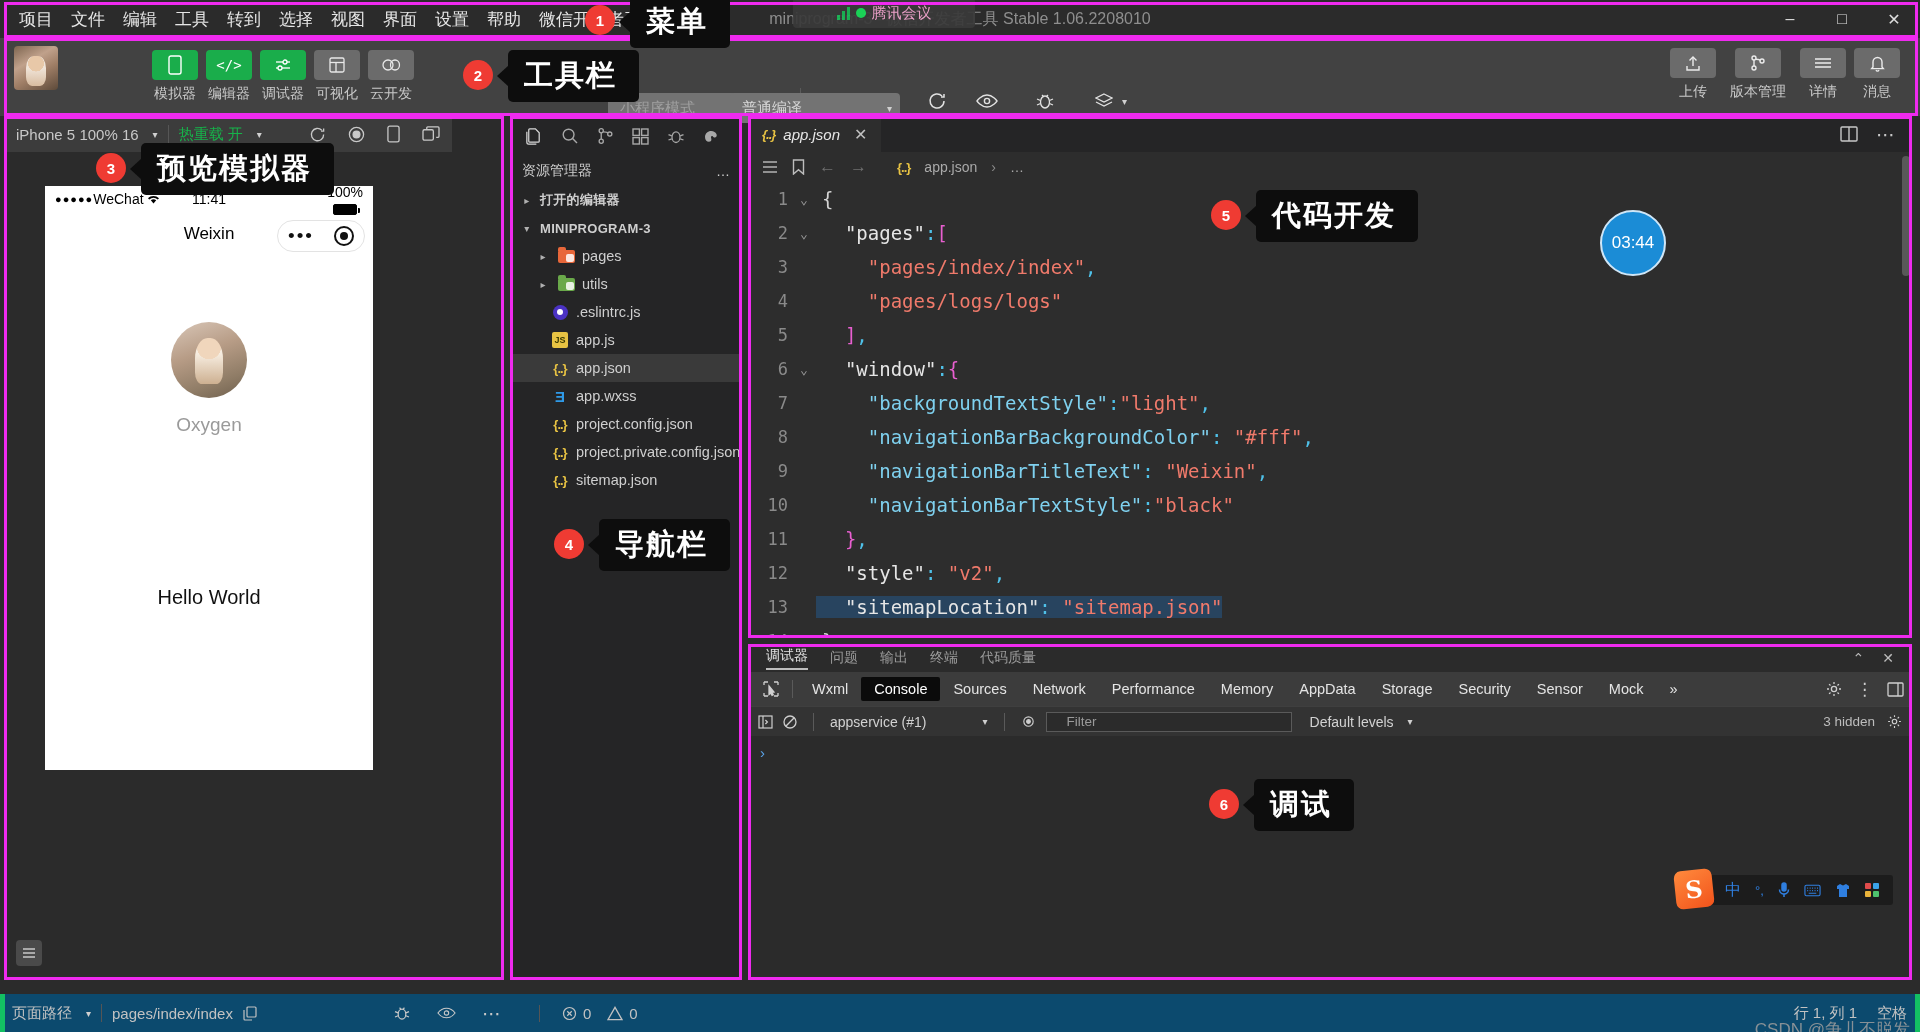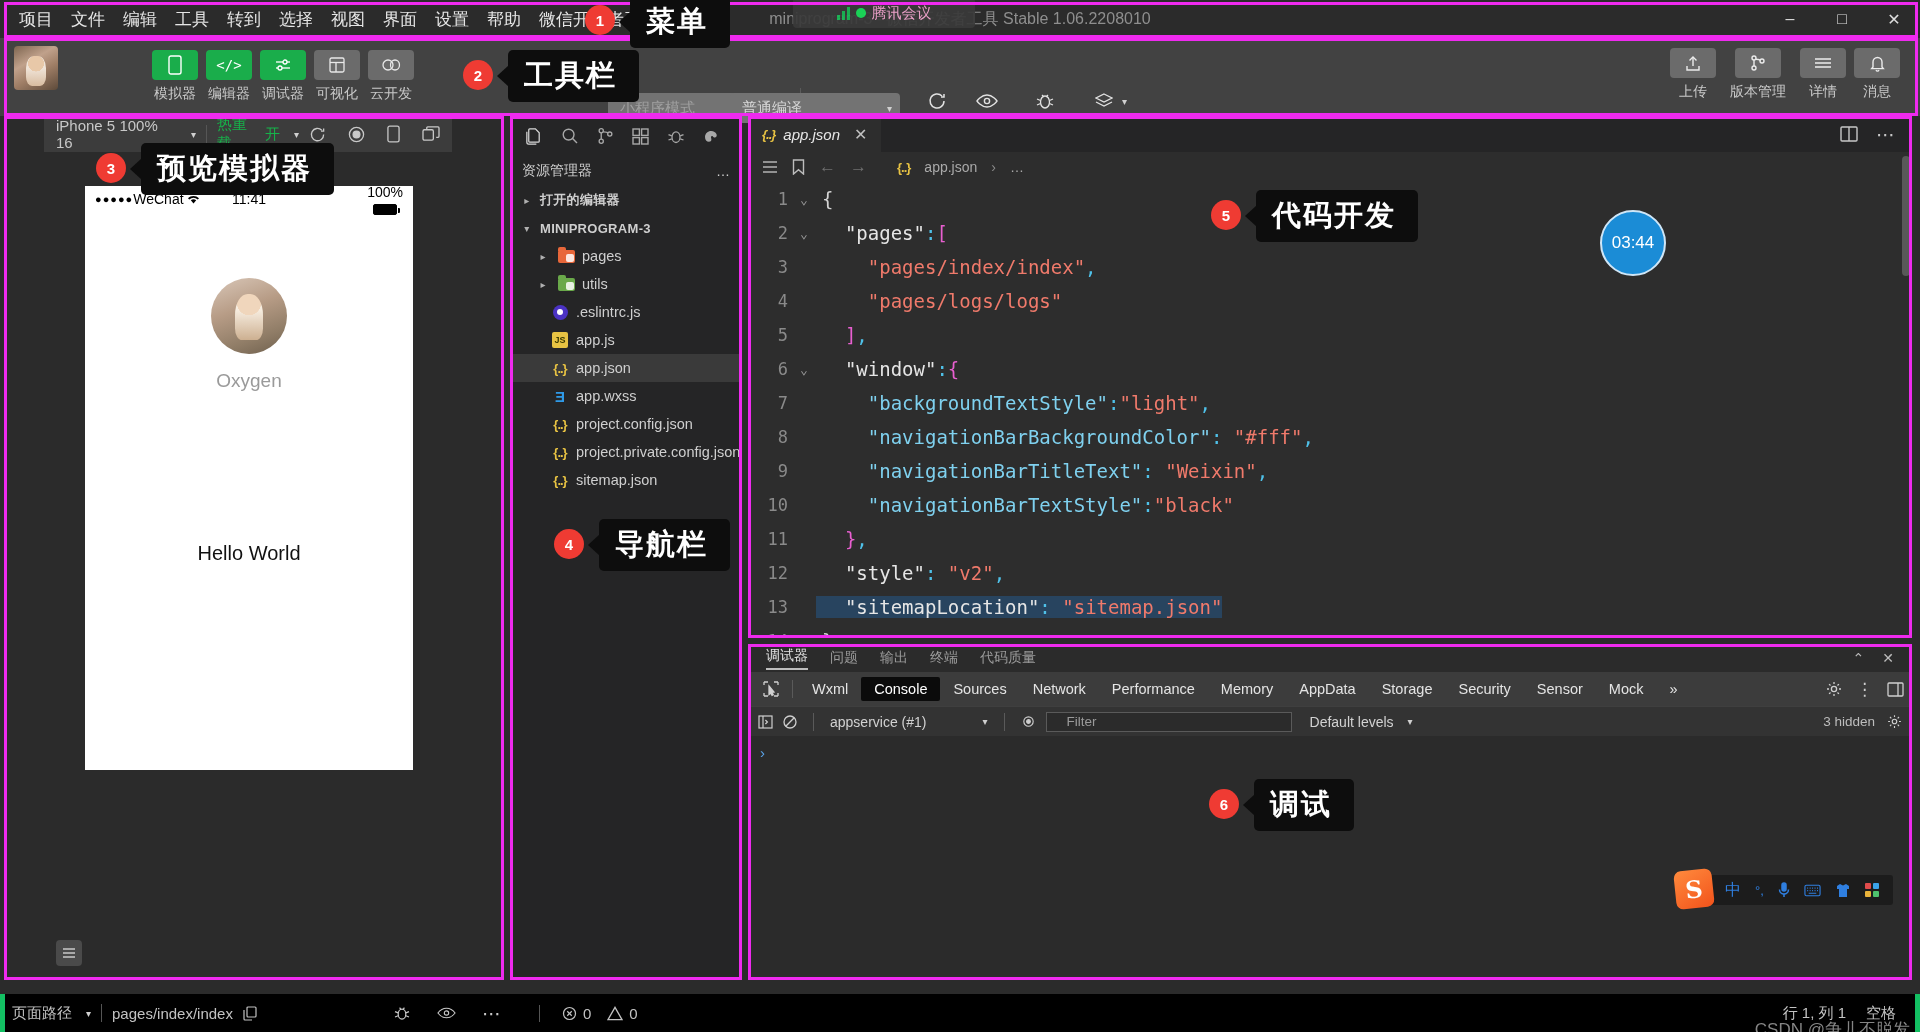--- a/index.html
+++ b/index.html
@@ -100,21 +100,21 @@
   .tb-icbtn .ic {
     width: 40px; height: 30px; display: flex; align-items: center; justify-content: center;
     color: #e0e0e0;
   }
   .tb-right { position: absolute; right: 20px; top: 10px; display: flex; gap: 8px; }
   .tb-right .tb-btn .tb-icon { background: #6b6b6b; }
 
   
   .sim-pane {
     position: absolute; left: 4px; top: 116px; width: 448px; bottom: 52px;
-    background: #2b2b2b; display: flex; flex-direction: column; padding-left: 40px;
+    background: #2b2b2b; display: flex; flex-direction: column;
   }
   .sim-toolbar {
     height: 36px; background: #3c3c3c; display: flex; align-items: center;
     padding: 0 12px; gap: 10px; color: #cfcfcf; font-size: 15px;
   }
   .sim-sel { display: flex; align-items: center; gap: 4px; color: #c8c8c8; }
   .sim-vsep { width: 1px; height: 18px; background: #565656; }
   .sim-hot { color: #17b24a; }
   .sim-icons { margin-left: auto; display: flex; gap: 22px; align-items: center; color: #c8c8c8; }
   .sim-body { flex: 1; position: relative; background: #2b2b2b; }
@@ -258,27 +258,27 @@
     width: 246px; height: 20px; background: #2b2b2b; border: 1px solid #5a5a5a;
     color: #9a9a9a; font-size: 13.5px; display: flex; align-items: center; padding: 0 20px;
   }
   .cons-right { margin-left: auto; display: flex; align-items: center; gap: 12px; color: #bdbdbd; font-size: 13.5px; }
   .cons-body { flex: 1; background: #2b2b2b; position: relative; }
   .cons-prompt { padding: 8px 12px; color: #5aa3e8; font-size: 15px; }
 
   
   .statusbar {
     position: absolute; left: 0; bottom: 0; width: 1920px; height: 38px;
-    background: #000000; display: flex; align-items: center; color: #c2c2c2; font-size: 15px;
+    background: #0c4a6e; display: flex; align-items: center; color: #c2c2c2; font-size: 15px;
   }
   .sb-left { display: flex; align-items: center; gap: 10px; padding-left: 12px; }
   .sb-vsep { width: 1px; height: 18px; background: #555; }
   .sb-icons { display: flex; align-items: center; gap: 26px; margin-left: 126px; color: #c8c8c8; }
   .sb-err { display: flex; align-items: center; gap: 6px; margin-left: 28px; padding-left: 22px; border-left: 1px solid #555; }
-  .sb-right { margin-left: auto; display: flex; align-items: flex-start; gap: 20px; padding-right: 24px; position: relative; }
+  .sb-right { margin-left: auto; display: flex; align-items: flex-start; gap: 20px; padding-right: 13px; position: relative; }
   .watermark {
     position: absolute; right: 10px; top: 14px; color: #9d9d9d; font-size: 17px; opacity: .85;
     white-space: nowrap; pointer-events: none;
   }
   .green-edge { position: absolute; width: 5px; top: 0; bottom: 0; background: #13c063; }
 
   
   .ime {
     position: absolute; left: 1685px; top: 875px; height: 30px; background: #1c1c1c;
     display: flex; align-items: center; gap: 14px; padding: 0 12px 0 40px; border-radius: 3px;
@@ -528,20 +528,29 @@
           <span style="margin-left:3px">
             <svg width="13" height="11" viewBox="0 0 13 11" fill="#000">
                 <path d="M6.5 9.6 9.2 6.3a4.2 4.2 0 0 0-5.4 0z"></path>
                 <path d="M6.5 2.1C4.4 2.1 2.5 2.9 1 4.2l1.2 1.4a6.7 6.7 0 0 1 8.6 0L12 4.2A8.3 8.3 0 0 0 6.5 2.1z"></path>
               </svg>
           </span>
           <span class="ph-time">11:41</span>
           <span class="ph-right">
             <span>100%</span>
             <span class="battery"></span>
+          </span>
+        </div>
+        <div class="ph-nav">
+          <span class="ph-nav-title">Weixin</span>
+          <span class="ph-caps">
+            <span class="caps-dots">•••</span>
+            <span class="caps-circ">
+                <i></i>
+              </span>
           </span>
         </div>
         <div class="ph-content">
           <div class="ph-avatar"></div>
           <div class="ph-name">Oxygen</div>
           <div class="ph-hello">Hello World</div>
         </div>
       </div>
       <div class="sim-fab">
         <svg width="14" height="12" viewBox="0 0 14 12" stroke="#ddd" stroke-width="1.3">

